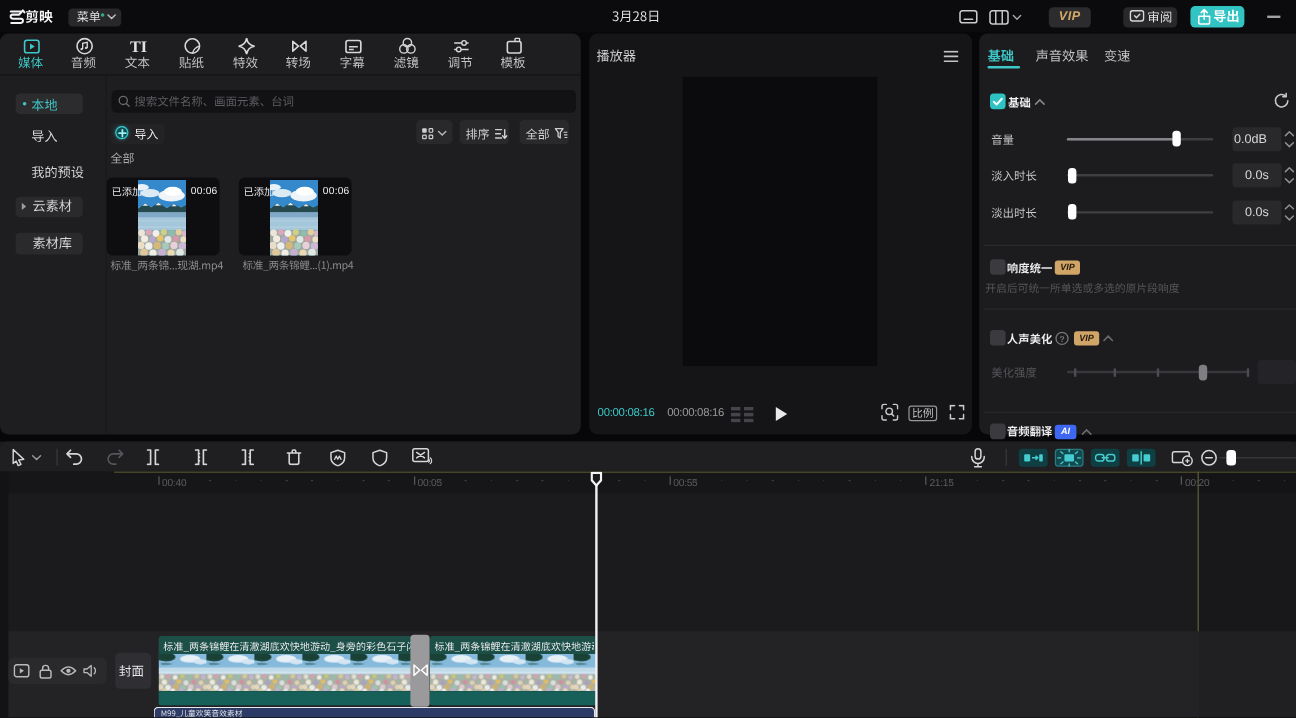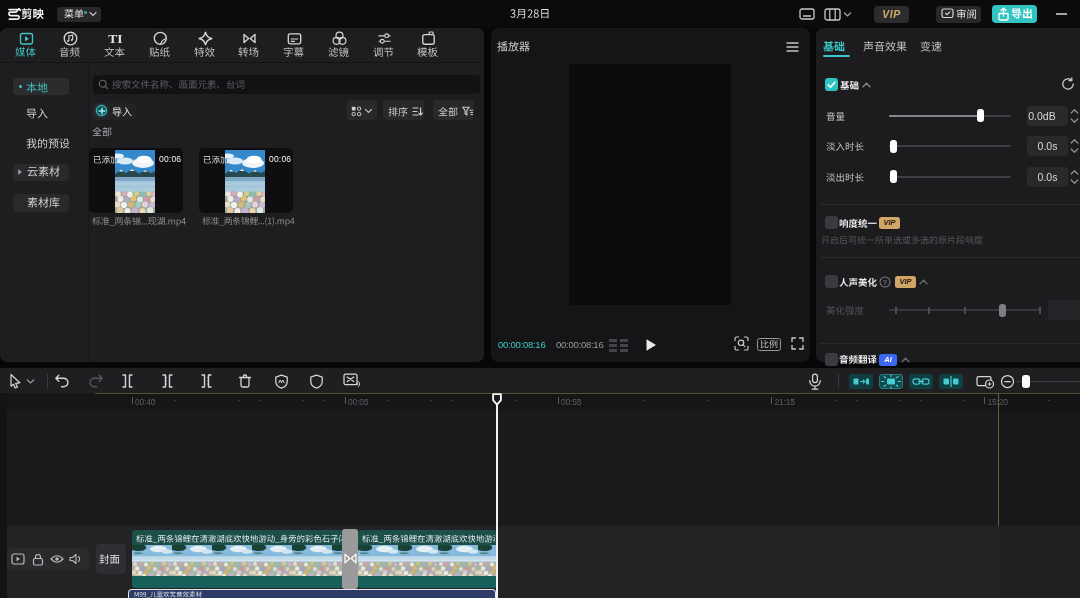--- a/index.html
+++ b/index.html
@@ -884,21 +884,21 @@
     <div class="abs" style="left:1022px;top:374.5px;width:8px;height:13px;background:#fdfdfd;border-radius:3px"></div>
     <div class="abs" style="left:131.5px;top:396.5px;width:1px;height:7px;background:#5a5a5e"></div>
     <div class="abs latin" style="left:135.0px;top:397px;font-size:8.5px;color:#5c5c60;letter-spacing:-.2px">00:40</div>
     <div class="abs" style="left:344.5px;top:396.5px;width:1px;height:7px;background:#5a5a5e"></div>
     <div class="abs latin" style="left:348.0px;top:397px;font-size:8.5px;color:#5c5c60;letter-spacing:-.2px">00:05</div>
     <div class="abs" style="left:557.5px;top:396.5px;width:1px;height:7px;background:#5a5a5e"></div>
     <div class="abs latin" style="left:561.0px;top:397px;font-size:8.5px;color:#5c5c60;letter-spacing:-.2px">00:55</div>
     <div class="abs" style="left:771px;top:396.5px;width:1px;height:7px;background:#5a5a5e"></div>
     <div class="abs latin" style="left:774.5px;top:397px;font-size:8.5px;color:#5c5c60;letter-spacing:-.2px">21:15</div>
     <div class="abs" style="left:984px;top:396.5px;width:1px;height:7px;background:#5a5a5e"></div>
-    <div class="abs latin" style="left:987.5px;top:397px;font-size:8.5px;color:#5c5c60;letter-spacing:-.2px">15:20</div>
+    <div class="abs latin" style="left:987.5px;top:397px;font-size:8.5px;color:#5c5c60;letter-spacing:-.2px">00:20</div>
     <div class="abs" style="left:152.8px;top:399.5px;width:1.5px;height:1.5px;background:#3e3e42;border-radius:50%"></div>
     <div class="abs" style="left:174.1px;top:399.5px;width:1.5px;height:1.5px;background:#3e3e42;border-radius:50%"></div>
     <div class="abs" style="left:195.5px;top:399.5px;width:1.5px;height:1.5px;background:#3e3e42;border-radius:50%"></div>
     <div class="abs" style="left:216.8px;top:399.5px;width:1.5px;height:1.5px;background:#3e3e42;border-radius:50%"></div>
     <div class="abs" style="left:238.1px;top:399.5px;width:1.5px;height:1.5px;background:#3e3e42;border-radius:50%"></div>
     <div class="abs" style="left:259.4px;top:399.5px;width:1.5px;height:1.5px;background:#3e3e42;border-radius:50%"></div>
     <div class="abs" style="left:280.7px;top:399.5px;width:1.5px;height:1.5px;background:#3e3e42;border-radius:50%"></div>
     <div class="abs" style="left:302.1px;top:399.5px;width:1.5px;height:1.5px;background:#3e3e42;border-radius:50%"></div>
     <div class="abs" style="left:323.4px;top:399.5px;width:1.5px;height:1.5px;background:#3e3e42;border-radius:50%"></div>
     <div class="abs" style="left:366.0px;top:399.5px;width:1.5px;height:1.5px;background:#3e3e42;border-radius:50%"></div>

